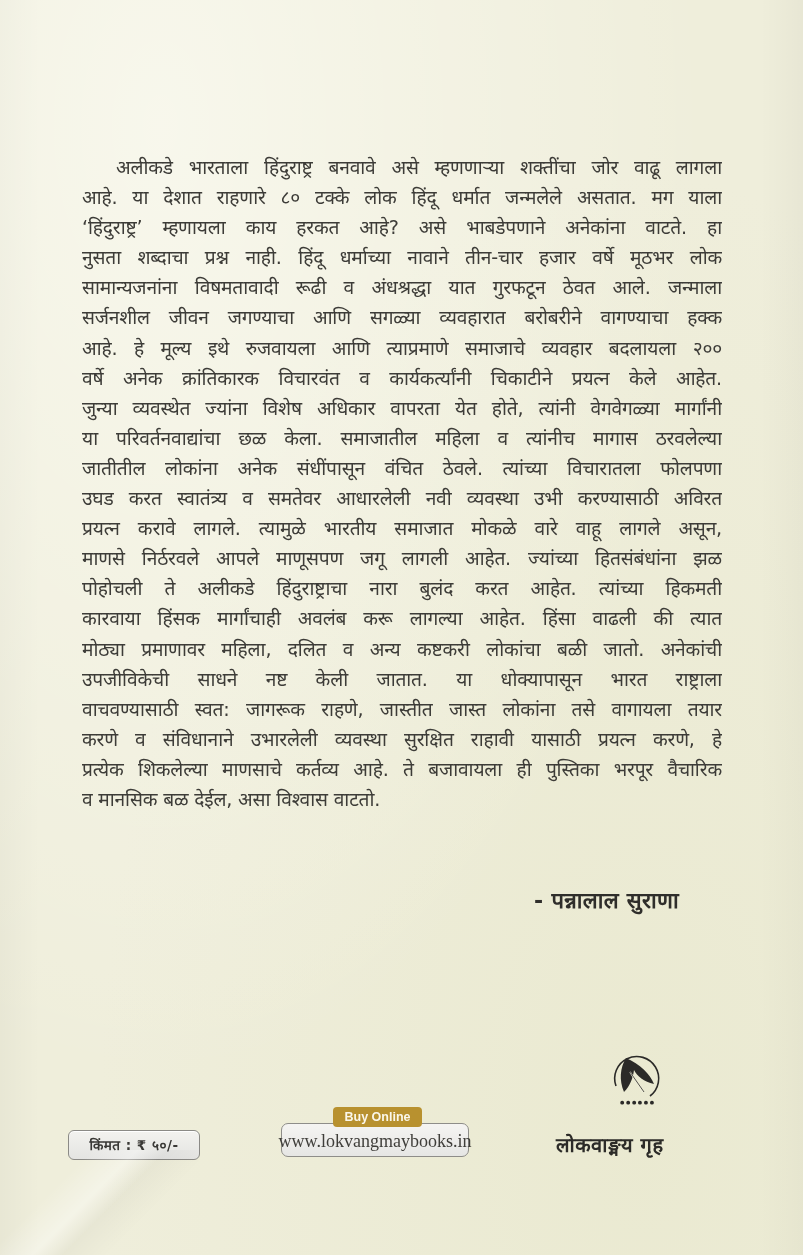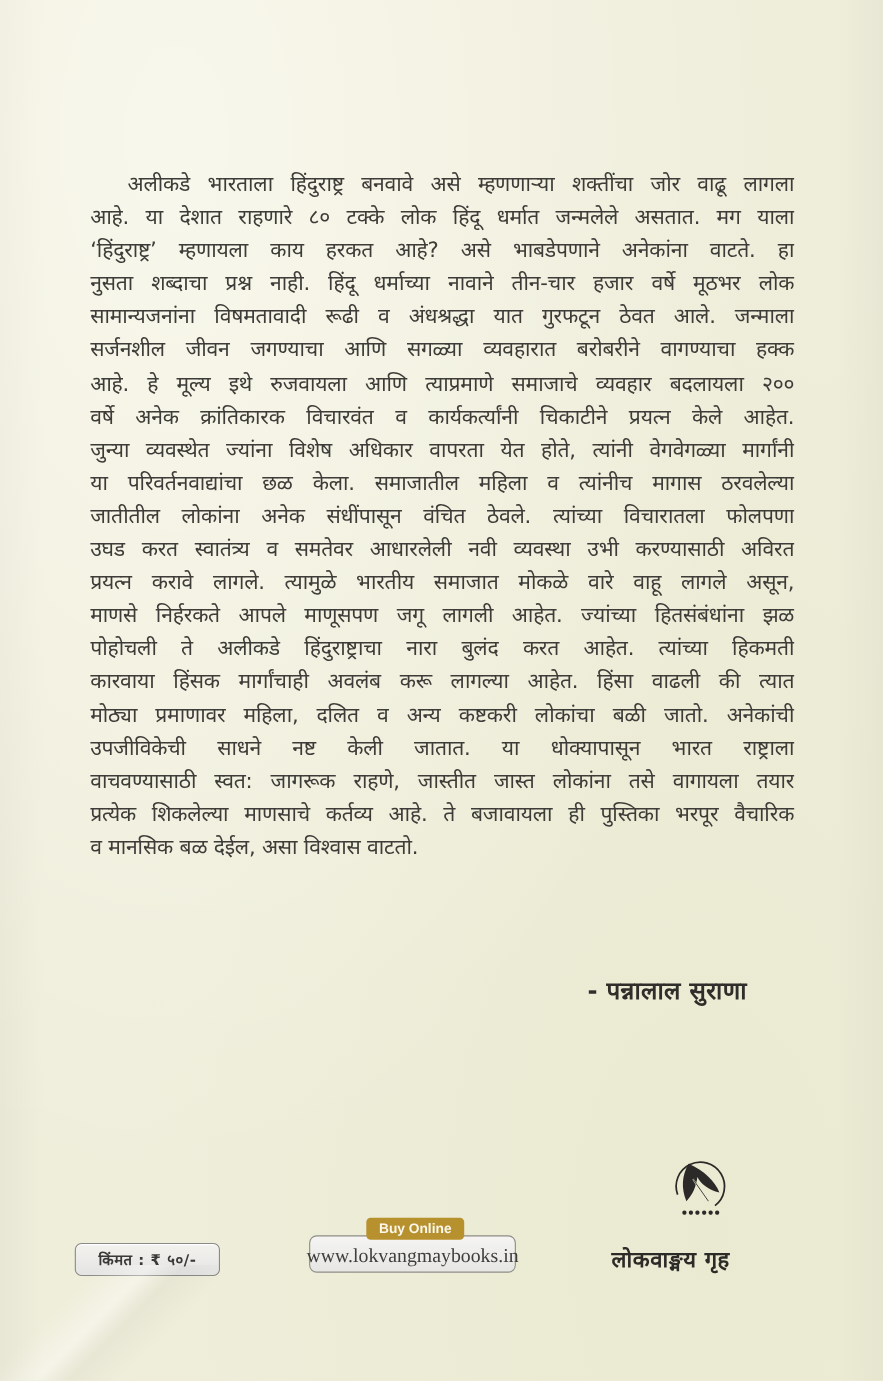--- a/index.html
+++ b/index.html
@@ -154,26 +154,27 @@
     <span class="line">नुसता शब्दाचा प्रश्न नाही. हिंदू धर्माच्या नावाने तीन-चार हजार वर्षे मूठभर लोक</span>
     <span class="line">सामान्यजनांना विषमतावादी रूढी व अंधश्रद्धा यात गुरफटून ठेवत आले. जन्माला</span>
     <span class="line">सर्जनशील जीवन जगण्याचा आणि सगळ्या व्यवहारात बरोबरीने वागण्याचा हक्क</span>
     <span class="line">आहे. हे मूल्य इथे रुजवायला आणि त्याप्रमाणे समाजाचे व्यवहार बदलायला २००</span>
     <span class="line">वर्षे अनेक क्रांतिकारक विचारवंत व कार्यकर्त्यांनी चिकाटीने प्रयत्न केले आहेत.</span>
     <span class="line">जुन्या व्यवस्थेत ज्यांना विशेष अधिकार वापरता येत होते, त्यांनी वेगवेगळ्या मार्गांनी</span>
     <span class="line">या परिवर्तनवाद्यांचा छळ केला. समाजातील महिला व त्यांनीच मागास ठरवलेल्या</span>
     <span class="line">जातीतील लोकांना अनेक संधींपासून वंचित ठेवले. त्यांच्या विचारातला फोलपणा</span>
     <span class="line">उघड करत स्वातंत्र्य व समतेवर आधारलेली नवी व्यवस्था उभी करण्यासाठी अविरत</span>
     <span class="line">प्रयत्न करावे लागले. त्यामुळे भारतीय समाजात मोकळे वारे वाहू लागले असून,</span>
-    <span class="line">माणसे निर्हरकते आपले माणूसपण जगू लागली आहेत. ज्यांच्या हितसंबंधांना झळ</span>
+    <span class="line">माणसे निर्ठरवले आपले माणूसपण जगू लागली आहेत. ज्यांच्या हितसंबंधांना झळ</span>
     <span class="line">पोहोचली ते अलीकडे हिंदुराष्ट्राचा नारा बुलंद करत आहेत. त्यांच्या हिकमती</span>
     <span class="line">कारवाया हिंसक मार्गांचाही अवलंब करू लागल्या आहेत. हिंसा वाढली की त्यात</span>
     <span class="line">मोठ्या प्रमाणावर महिला, दलित व अन्य कष्टकरी लोकांचा बळी जातो. अनेकांची</span>
     <span class="line">उपजीविकेची साधने नष्ट केली जातात. या धोक्यापासून भारत राष्ट्राला</span>
     <span class="line">वाचवण्यासाठी स्वत: जागरूक राहणे, जास्तीत जास्त लोकांना तसे वागायला तयार</span>
+    <span class="line">करणे व संविधानाने उभारलेली व्यवस्था सुरक्षित राहावी यासाठी प्रयत्न करणे, हे</span>
     <span class="line">प्रत्येक शिकलेल्या माणसाचे कर्तव्य आहे. ते बजावायला ही पुस्तिका भरपूर वैचारिक</span>
     <span class="line last">व मानसिक बळ देईल, असा विश्वास वाटतो.</span>
   </div>
 
   <div class="signature">- पन्नालाल सुराणा</div>
 
   <div class="logo">
     <svg width="56" height="56" viewBox="0 0 56 56">
       <path d="M10 36 A22 22 0 1 1 44 46" fill="none" stroke="#2b2a28" stroke-width="1.6"></path>
       <path d="M20 8 C14 18, 13 30, 18 42 C24 36, 27 28, 28 20 C31 26, 38 32, 48 34 C44 24, 34 14, 20 8 Z" fill="#2b2a28"></path>

